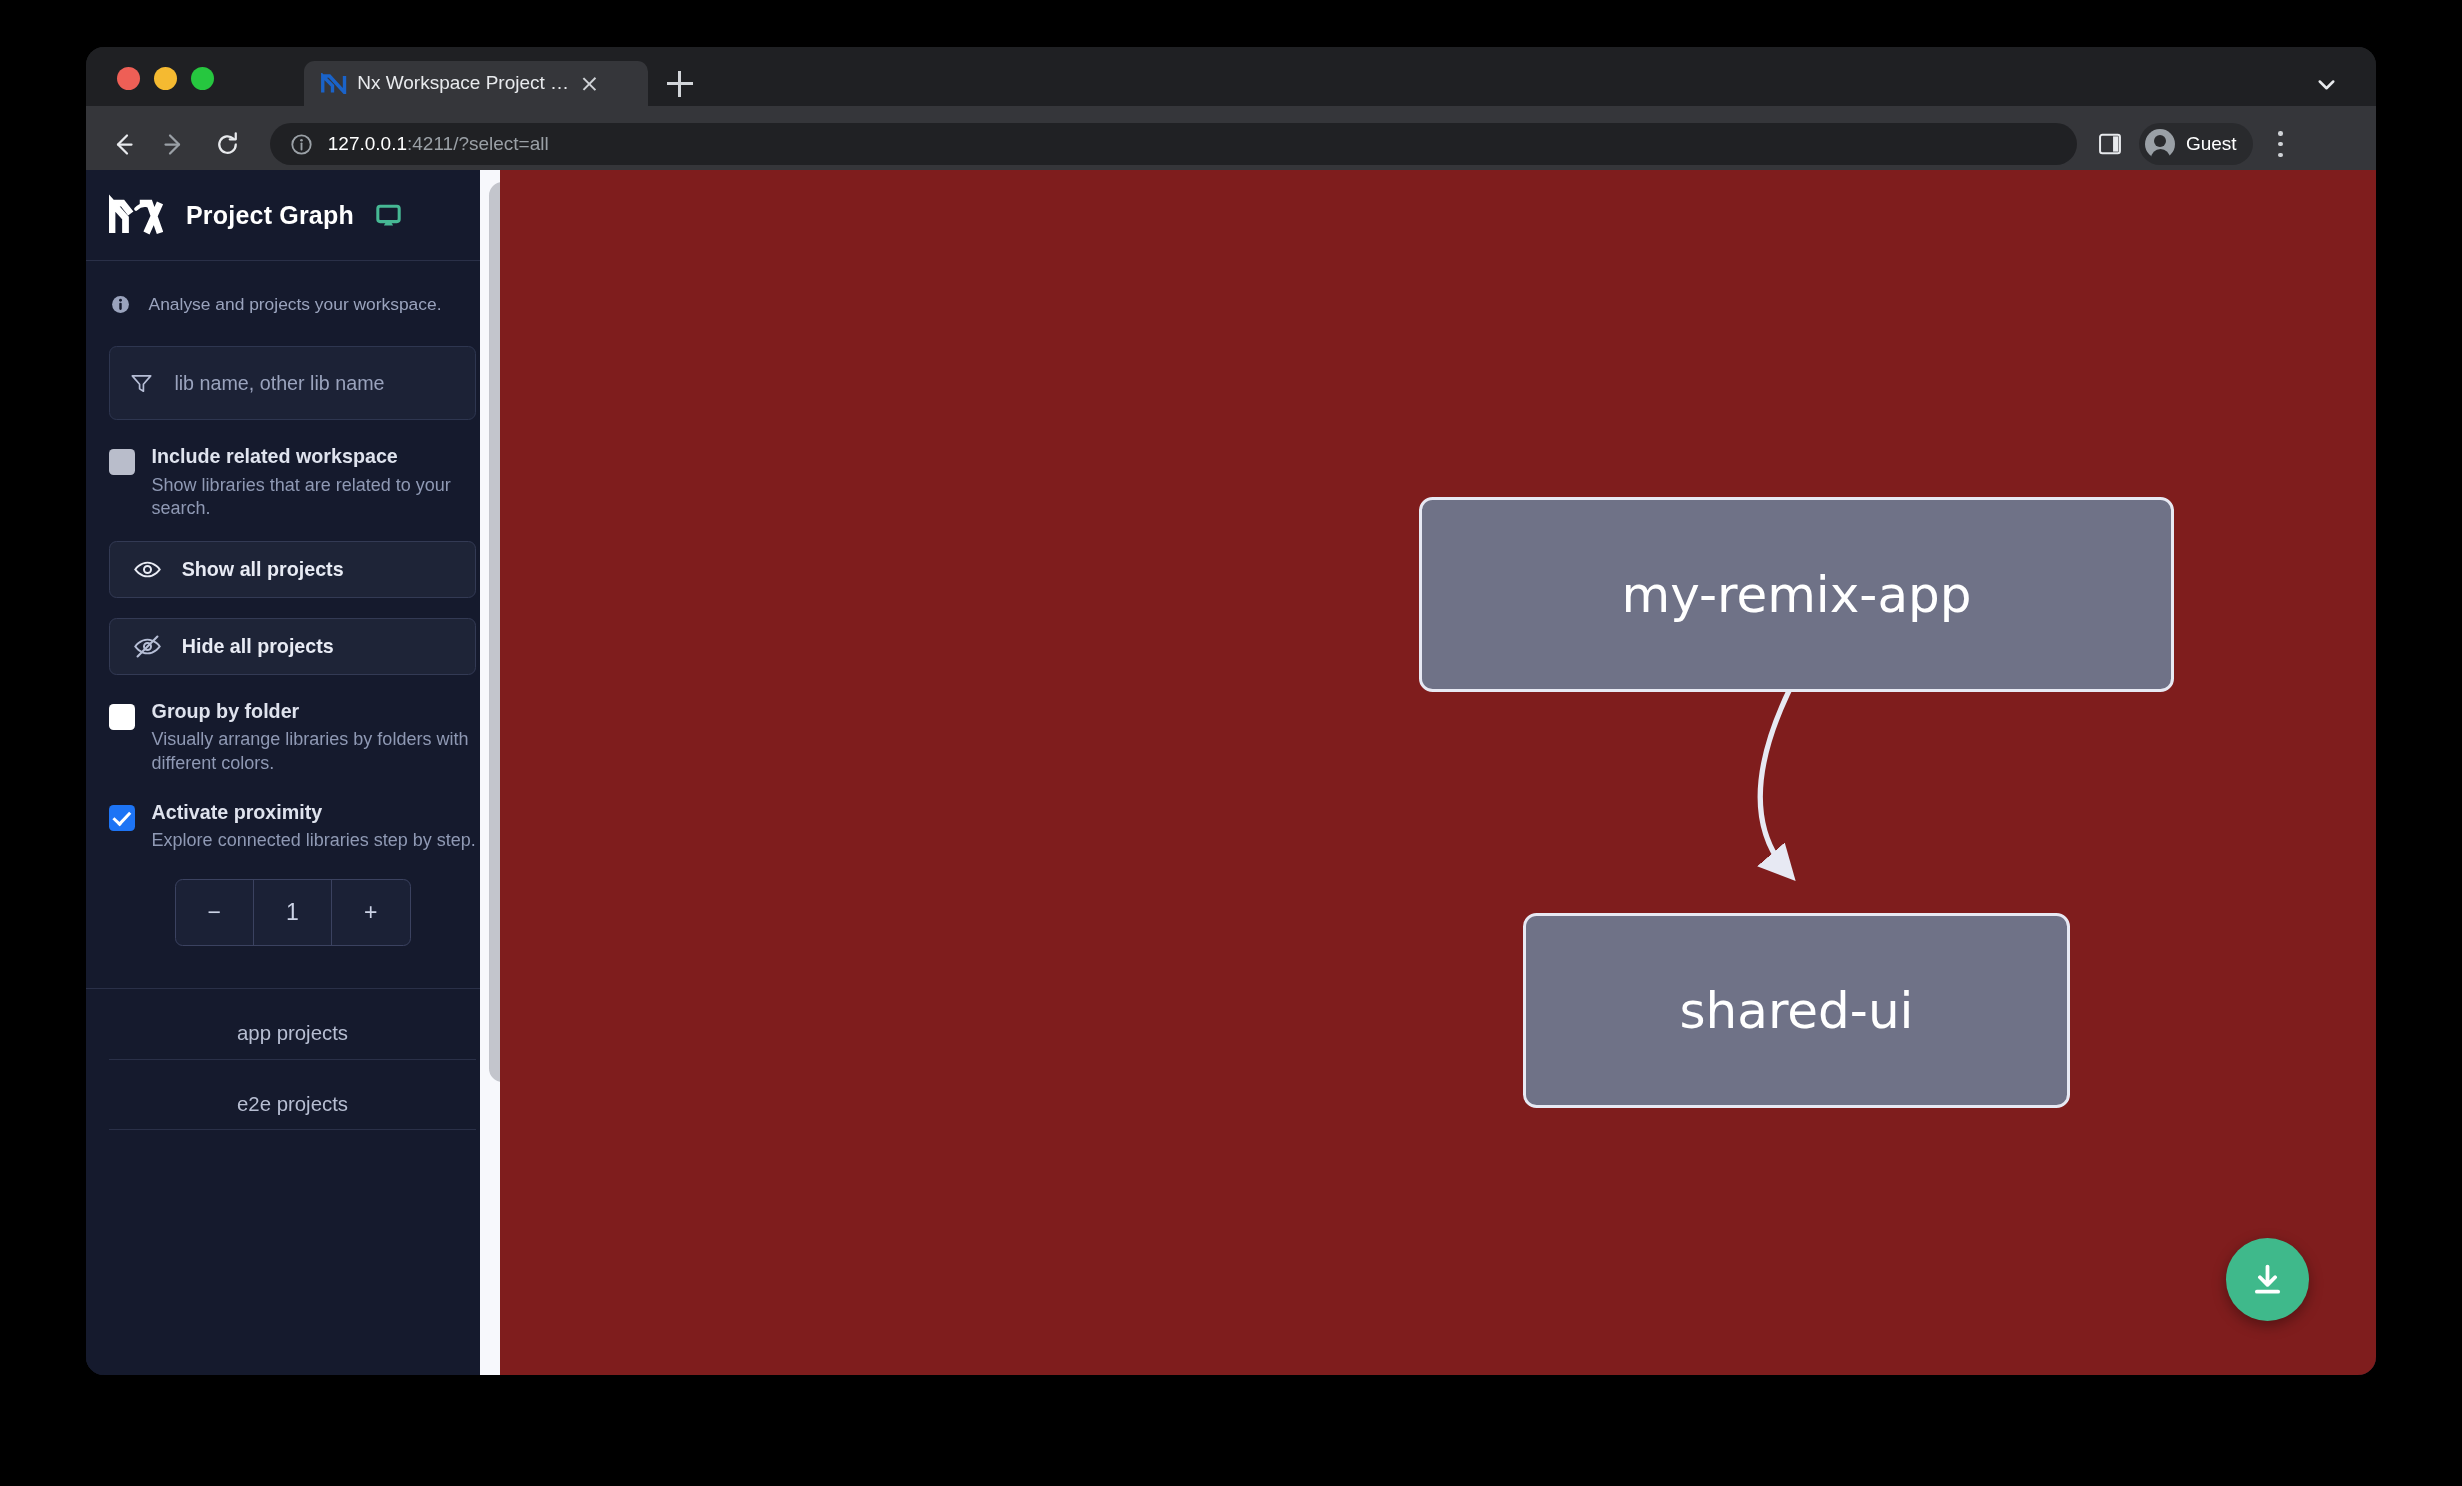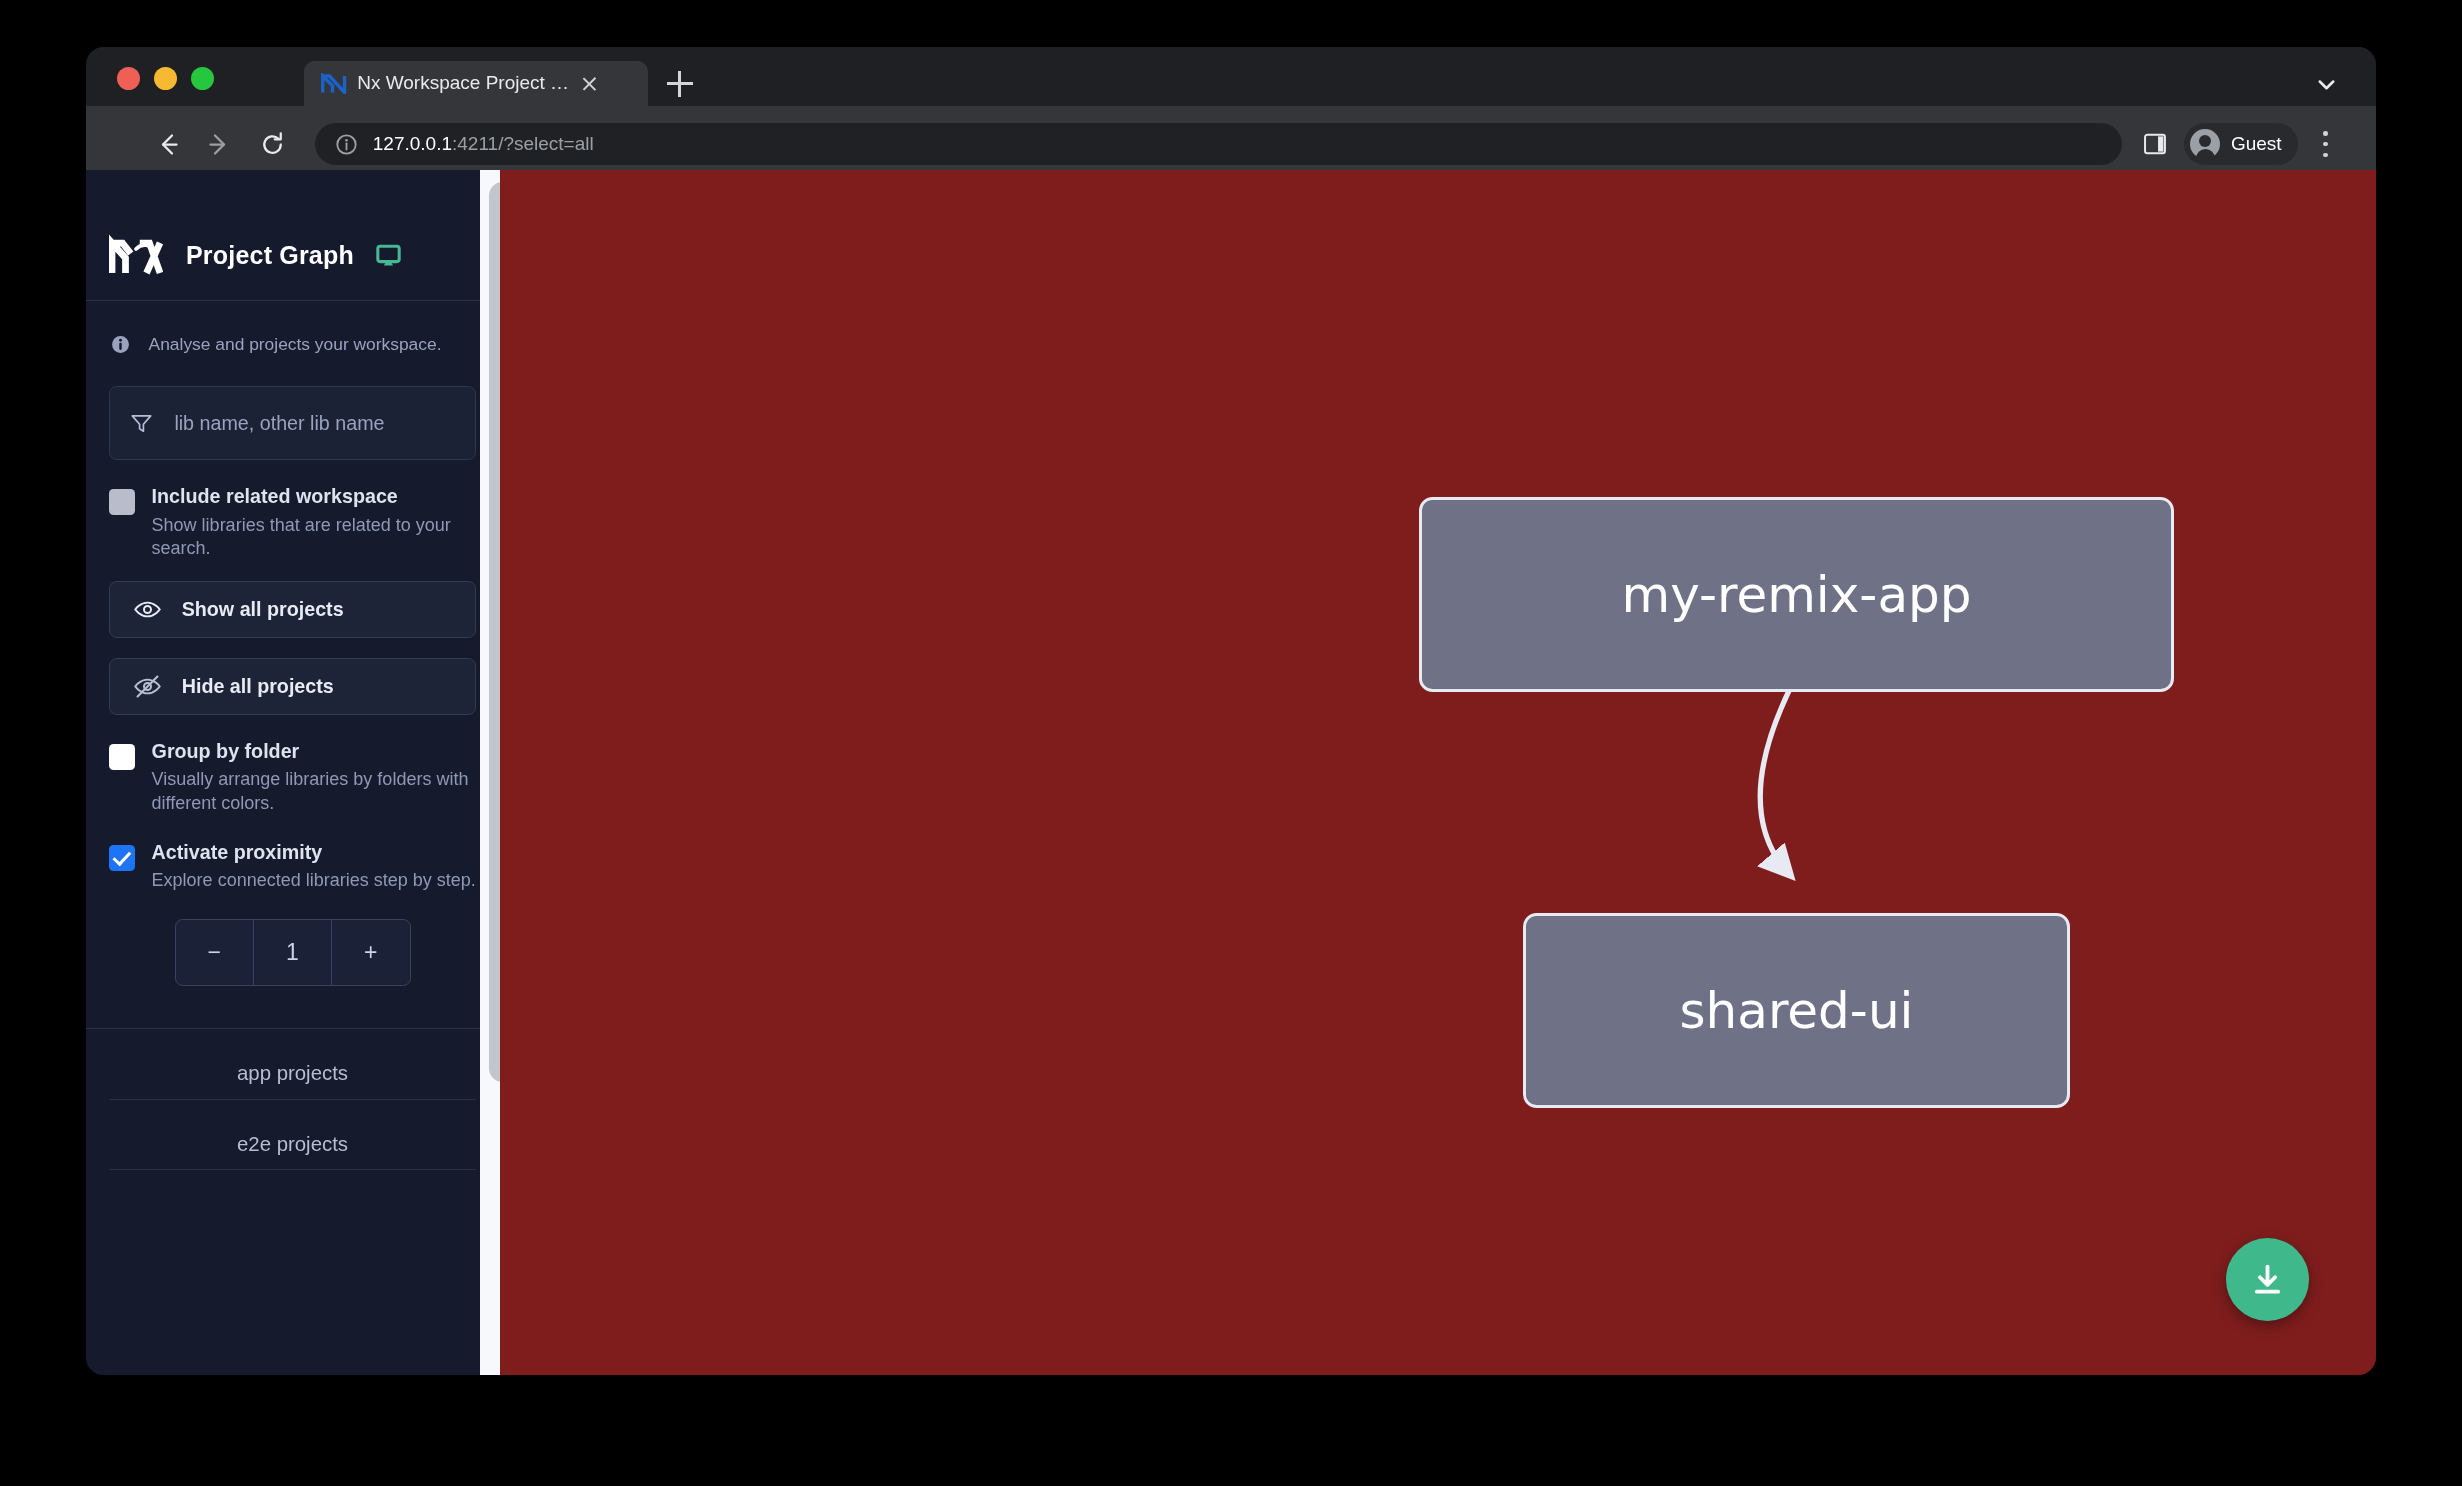--- a/index.html
+++ b/index.html
@@ -39,21 +39,21 @@
   #tab-close:after{transform:rotate(-45deg);}
   #new-tab{
     position:absolute;left:581px;top:24px;width:26px;height:26px;cursor:pointer;
   }
   #new-tab:before,#new-tab:after{content:"";position:absolute;background:#d2d5d9;}
   #new-tab:before{left:0;top:11.3px;width:26px;height:2.3px;}
   #new-tab:after{left:11.3px;top:0;width:2.3px;height:26px;}
   #tabstrip-chevron{position:absolute;right:39px;top:27px;width:21px;height:21px;}
 
   
-  #toolbar{position:relative;height:76px;background:#35363a;display:flex;align-items:center;padding-left:45px;}
+  #toolbar{position:relative;height:76px;background:#35363a;display:flex;align-items:center;}
   .navbtn{width:33px;height:33px;position:relative;flex:0 0 auto;cursor:pointer;}
   #nav-back{margin-left:19.7px;}
   #nav-fwd{margin-left:19.7px;}
   #nav-reload{margin-left:19.7px;}
 
   #omnibox{
     margin-left:26px;height:42px;flex:1 1 auto;max-width:1807px;
     background:#202124;border-radius:21px;display:flex;align-items:center;
     padding:0 19.7px;box-sizing:border-box;
   }
@@ -79,21 +79,20 @@
   #page{position:absolute;left:0;top:123px;right:0;bottom:0;background:#131829;display:flex;}
 
   
   #sidebar{
     width:413px;flex:0 0 auto;background:#151a2d;position:relative;
     border-right:0.8px solid #262c42;
   }
   #sb-header{
     height:91px;display:flex;align-items:center;padding-left:23px;box-sizing:border-box;
     border-bottom:0.8px solid #2a3048;
-    margin-top:40px;
   }
   #nx-logo{width:54px;height:42px;flex:0 0 auto;margin-right:23px;}
   #app-title{color:#fff;font-size:25px;font-weight:bold;letter-spacing:0.2px;}
   #monitor-icon{width:29px;height:29px;margin-left:19.7px;flex:0 0 auto;cursor:pointer;}
 
   #sb-body{padding:0 23px;}
   #info-row{display:flex;align-items:center;padding-top:32px;}
   #info-icon{width:23px;height:23px;flex:0 0 auto;margin-right:16.6px;}
   #info-text{color:#9aa3bd;font-size:17.4px;}
 

